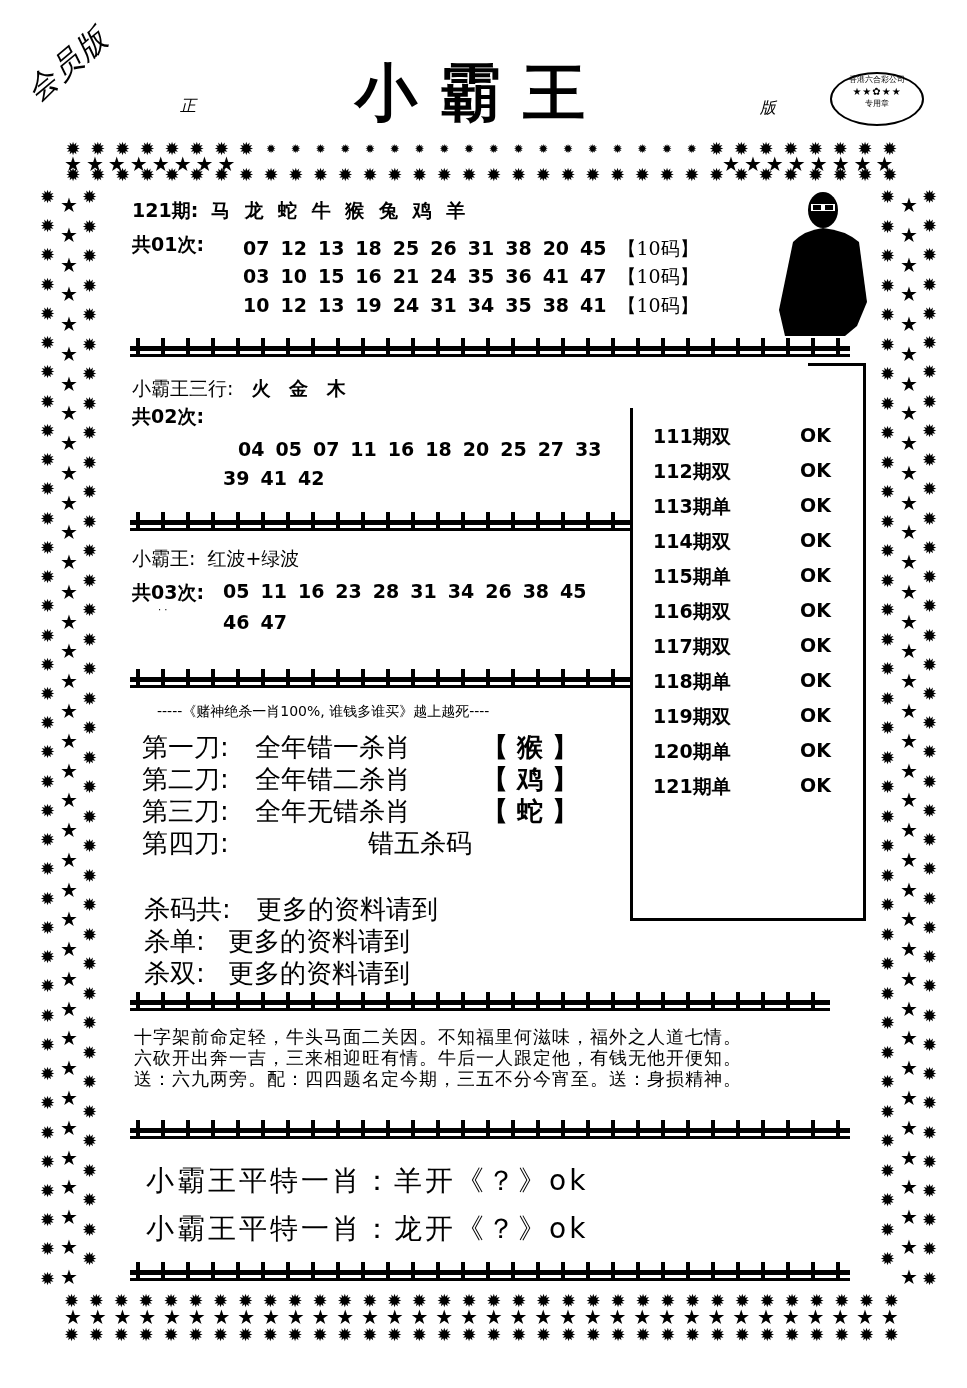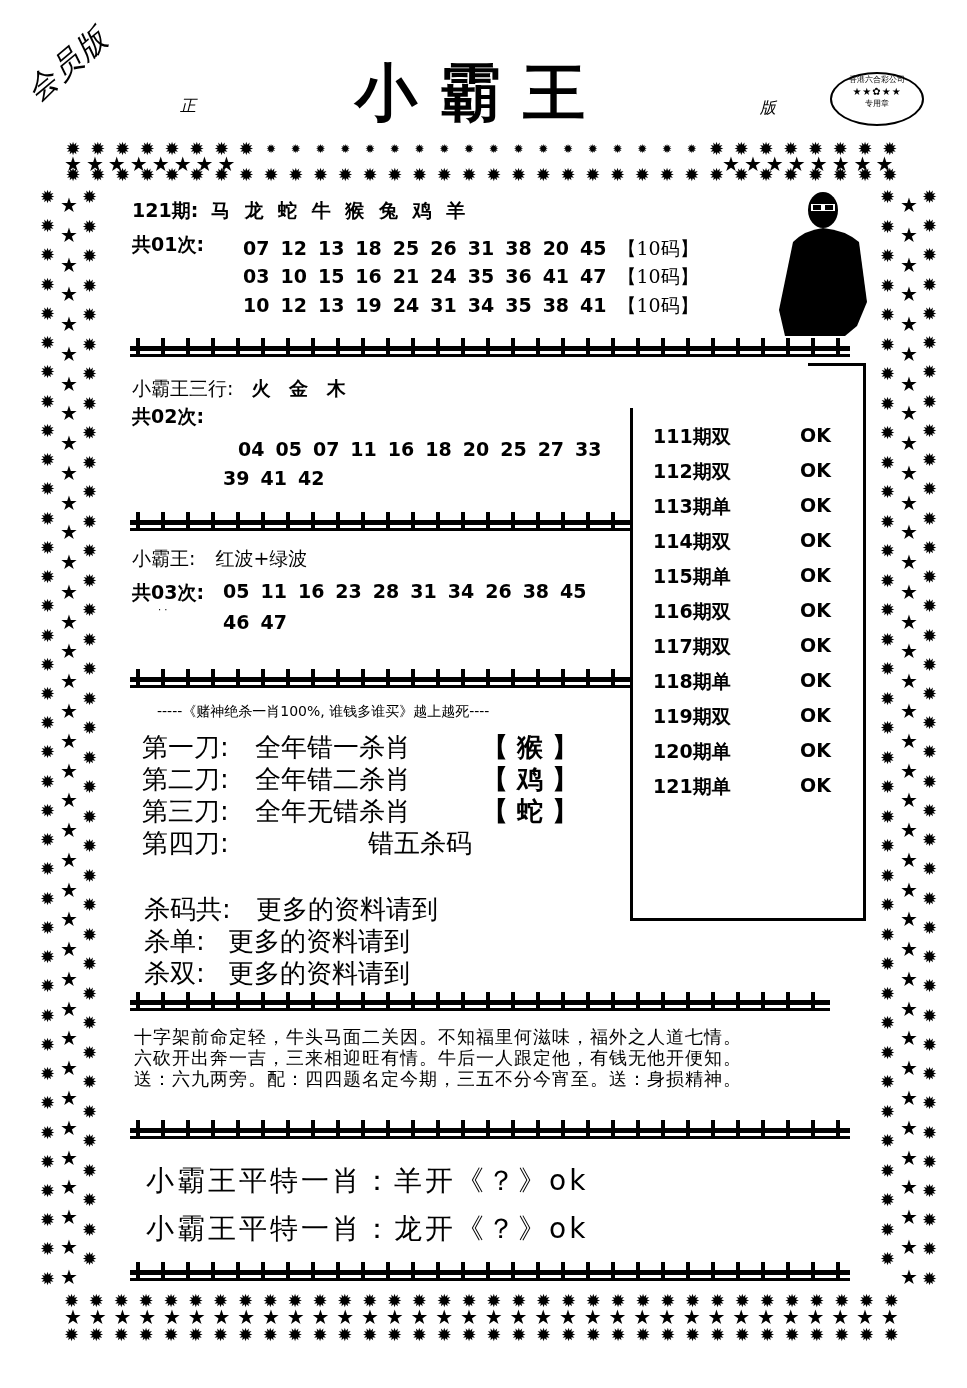--- a/index.html
+++ b/index.html
@@ -531,21 +531,21 @@
 <div class="txt b f19" style="left:223px;top:467px;"><span id="s2l2" class="nums"><span>39</span><span>41</span><span>42</span></span></div>
 
 <div class="fence" style="left:130px;top:516px;width:500px;">
     <div class="rail"></div>
     <div class="rail2"></div>
     <div class="posts"></div>
   </div>
 
 <div class="txt f19" style="left:132px;top:546px;">
   <span>小霸王:</span>
-  <span style="margin-left:14px;">红波+绿波</span>
+  <span style="margin-left:6px;">红波+绿波</span>
 </div>
 <div class="txt b f19" style="left:132px;top:580px;">共03次:</div>
 <div class="txt" style="left:158px;top:604px;font-size:10px;">· ·</div>
 <div class="txt b f19" style="left:223px;top:580px;"><span id="s3l1" class="nums"><span>05</span><span>11</span><span>16</span><span>23</span><span>28</span><span>31</span><span>34</span><span>26</span><span>38</span><span>45</span></span></div>
 <div class="txt b f19" style="left:223px;top:611px;"><span id="s3l2" class="nums"><span>46</span><span>47</span></span></div>
 
 <div class="fence" style="left:130px;top:673px;width:500px;">
     <div class="rail"></div>
     <div class="rail2"></div>
     <div class="posts"></div>

